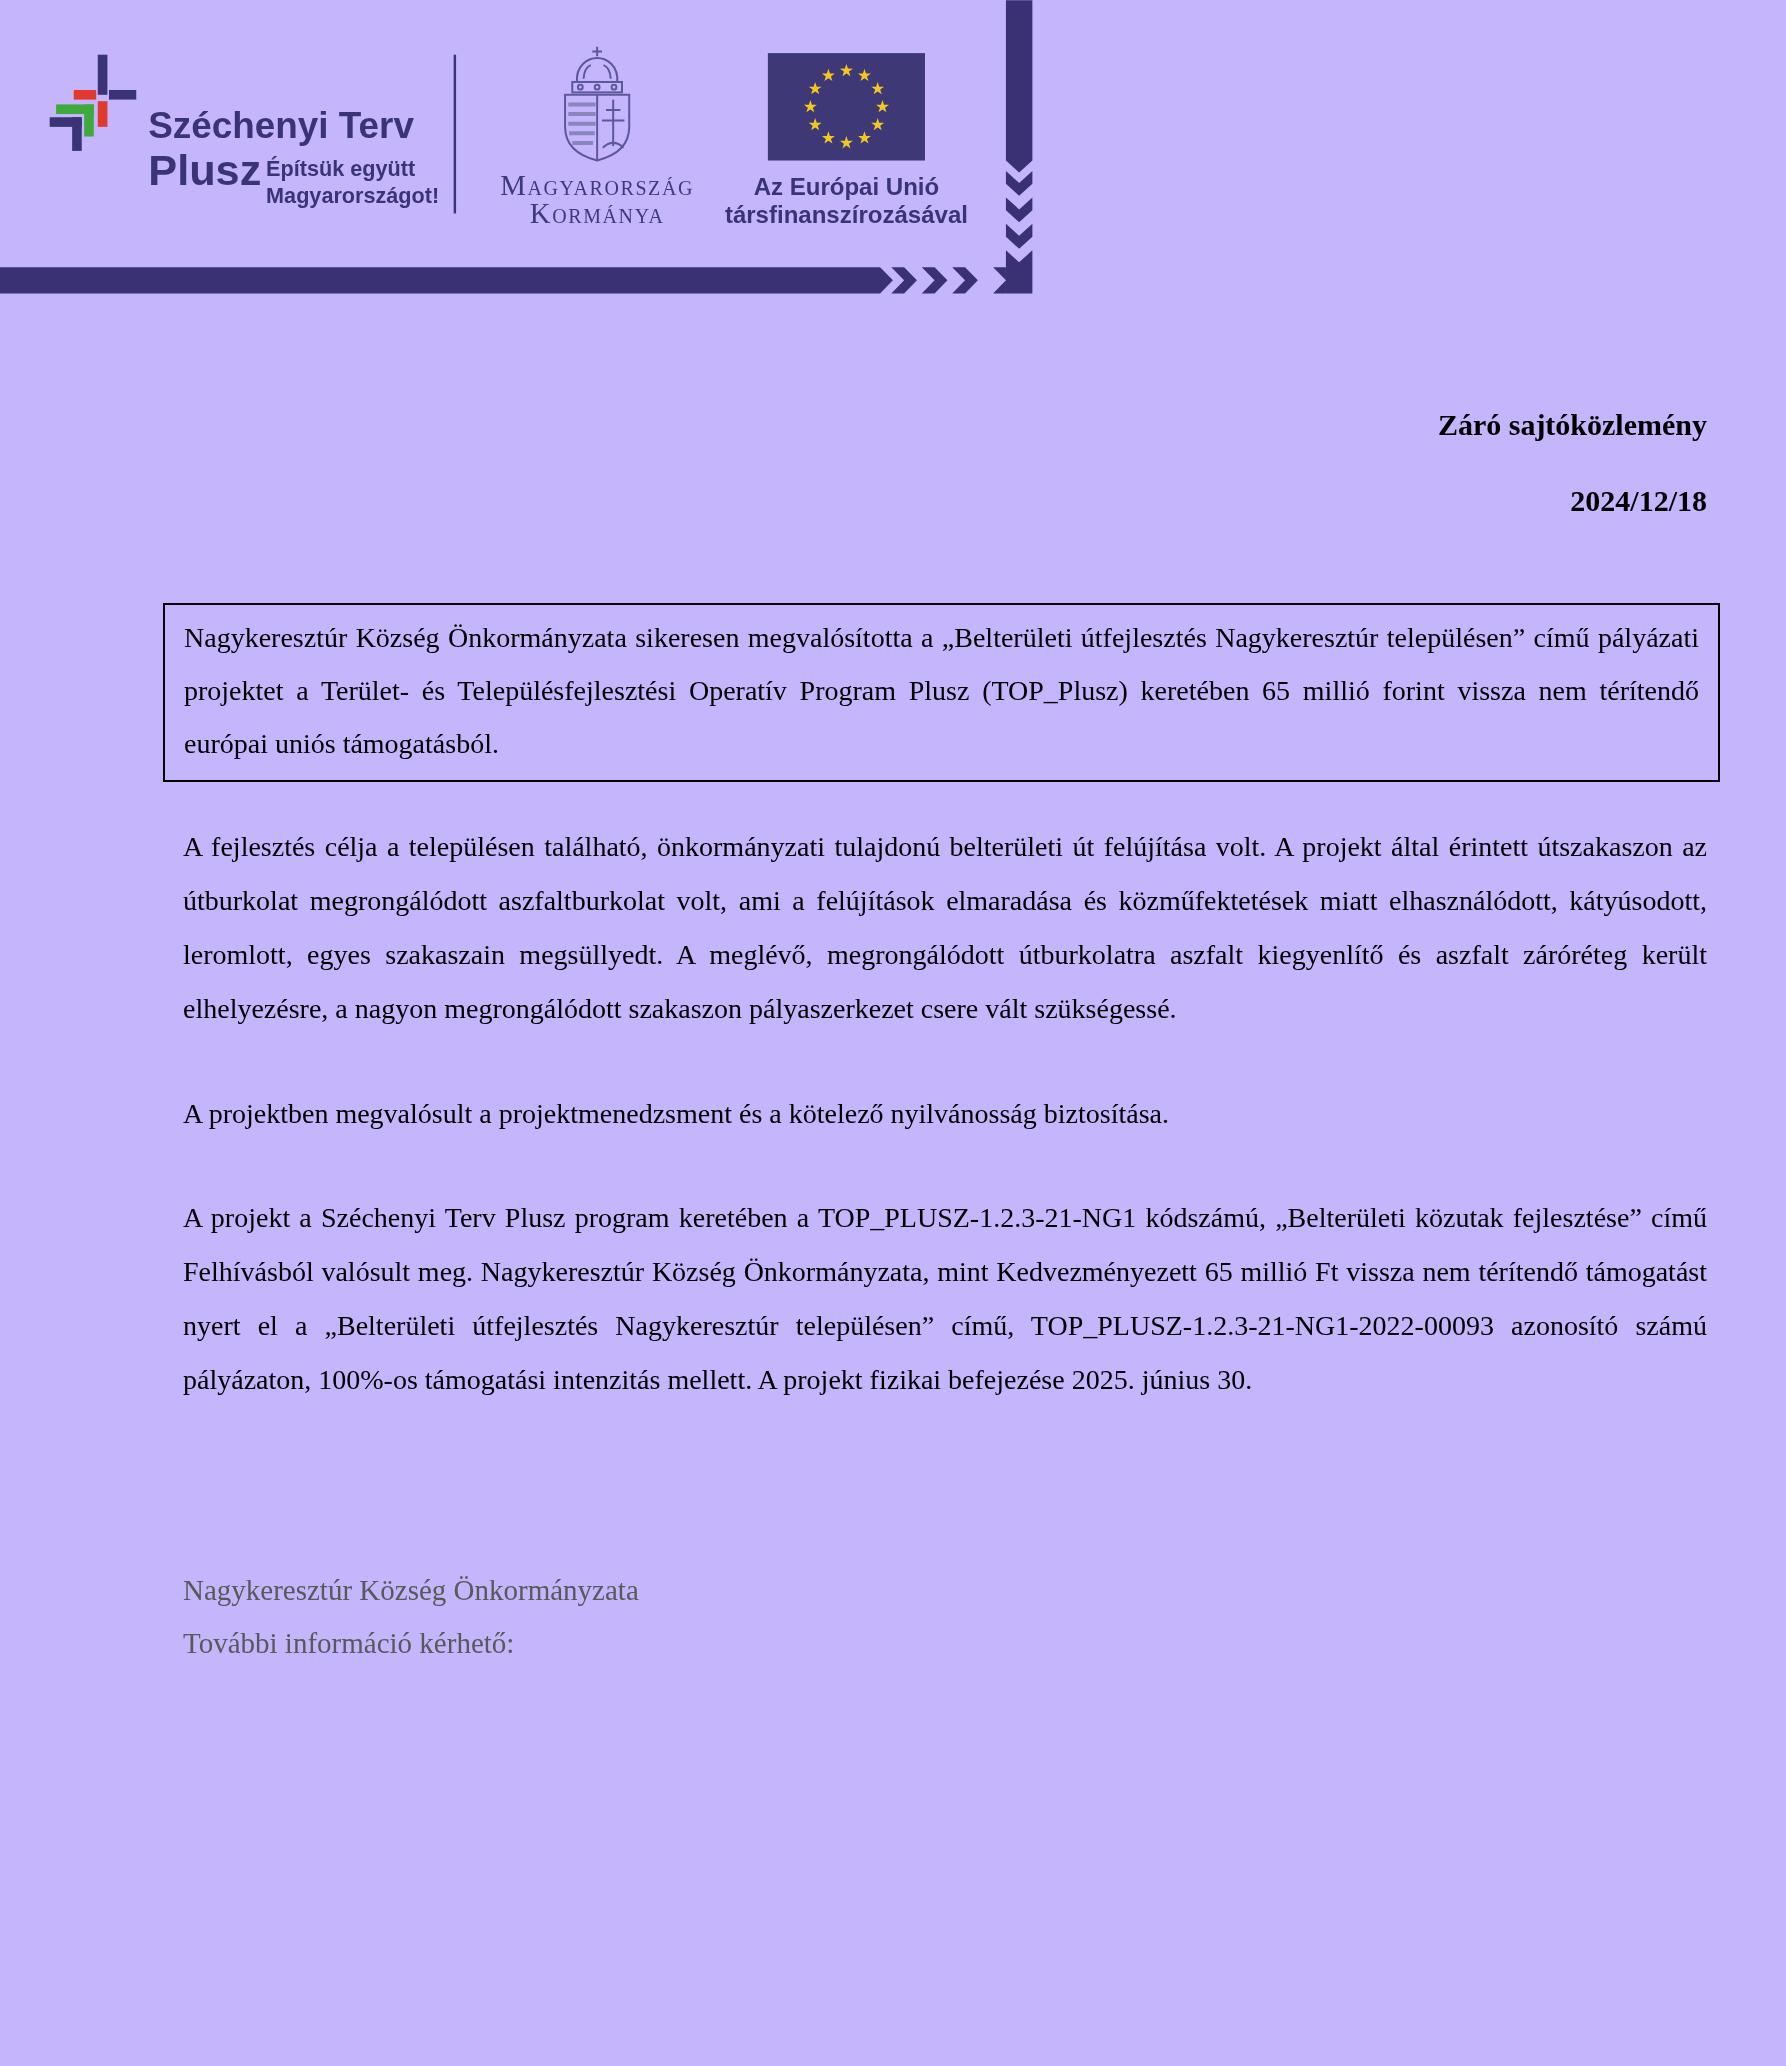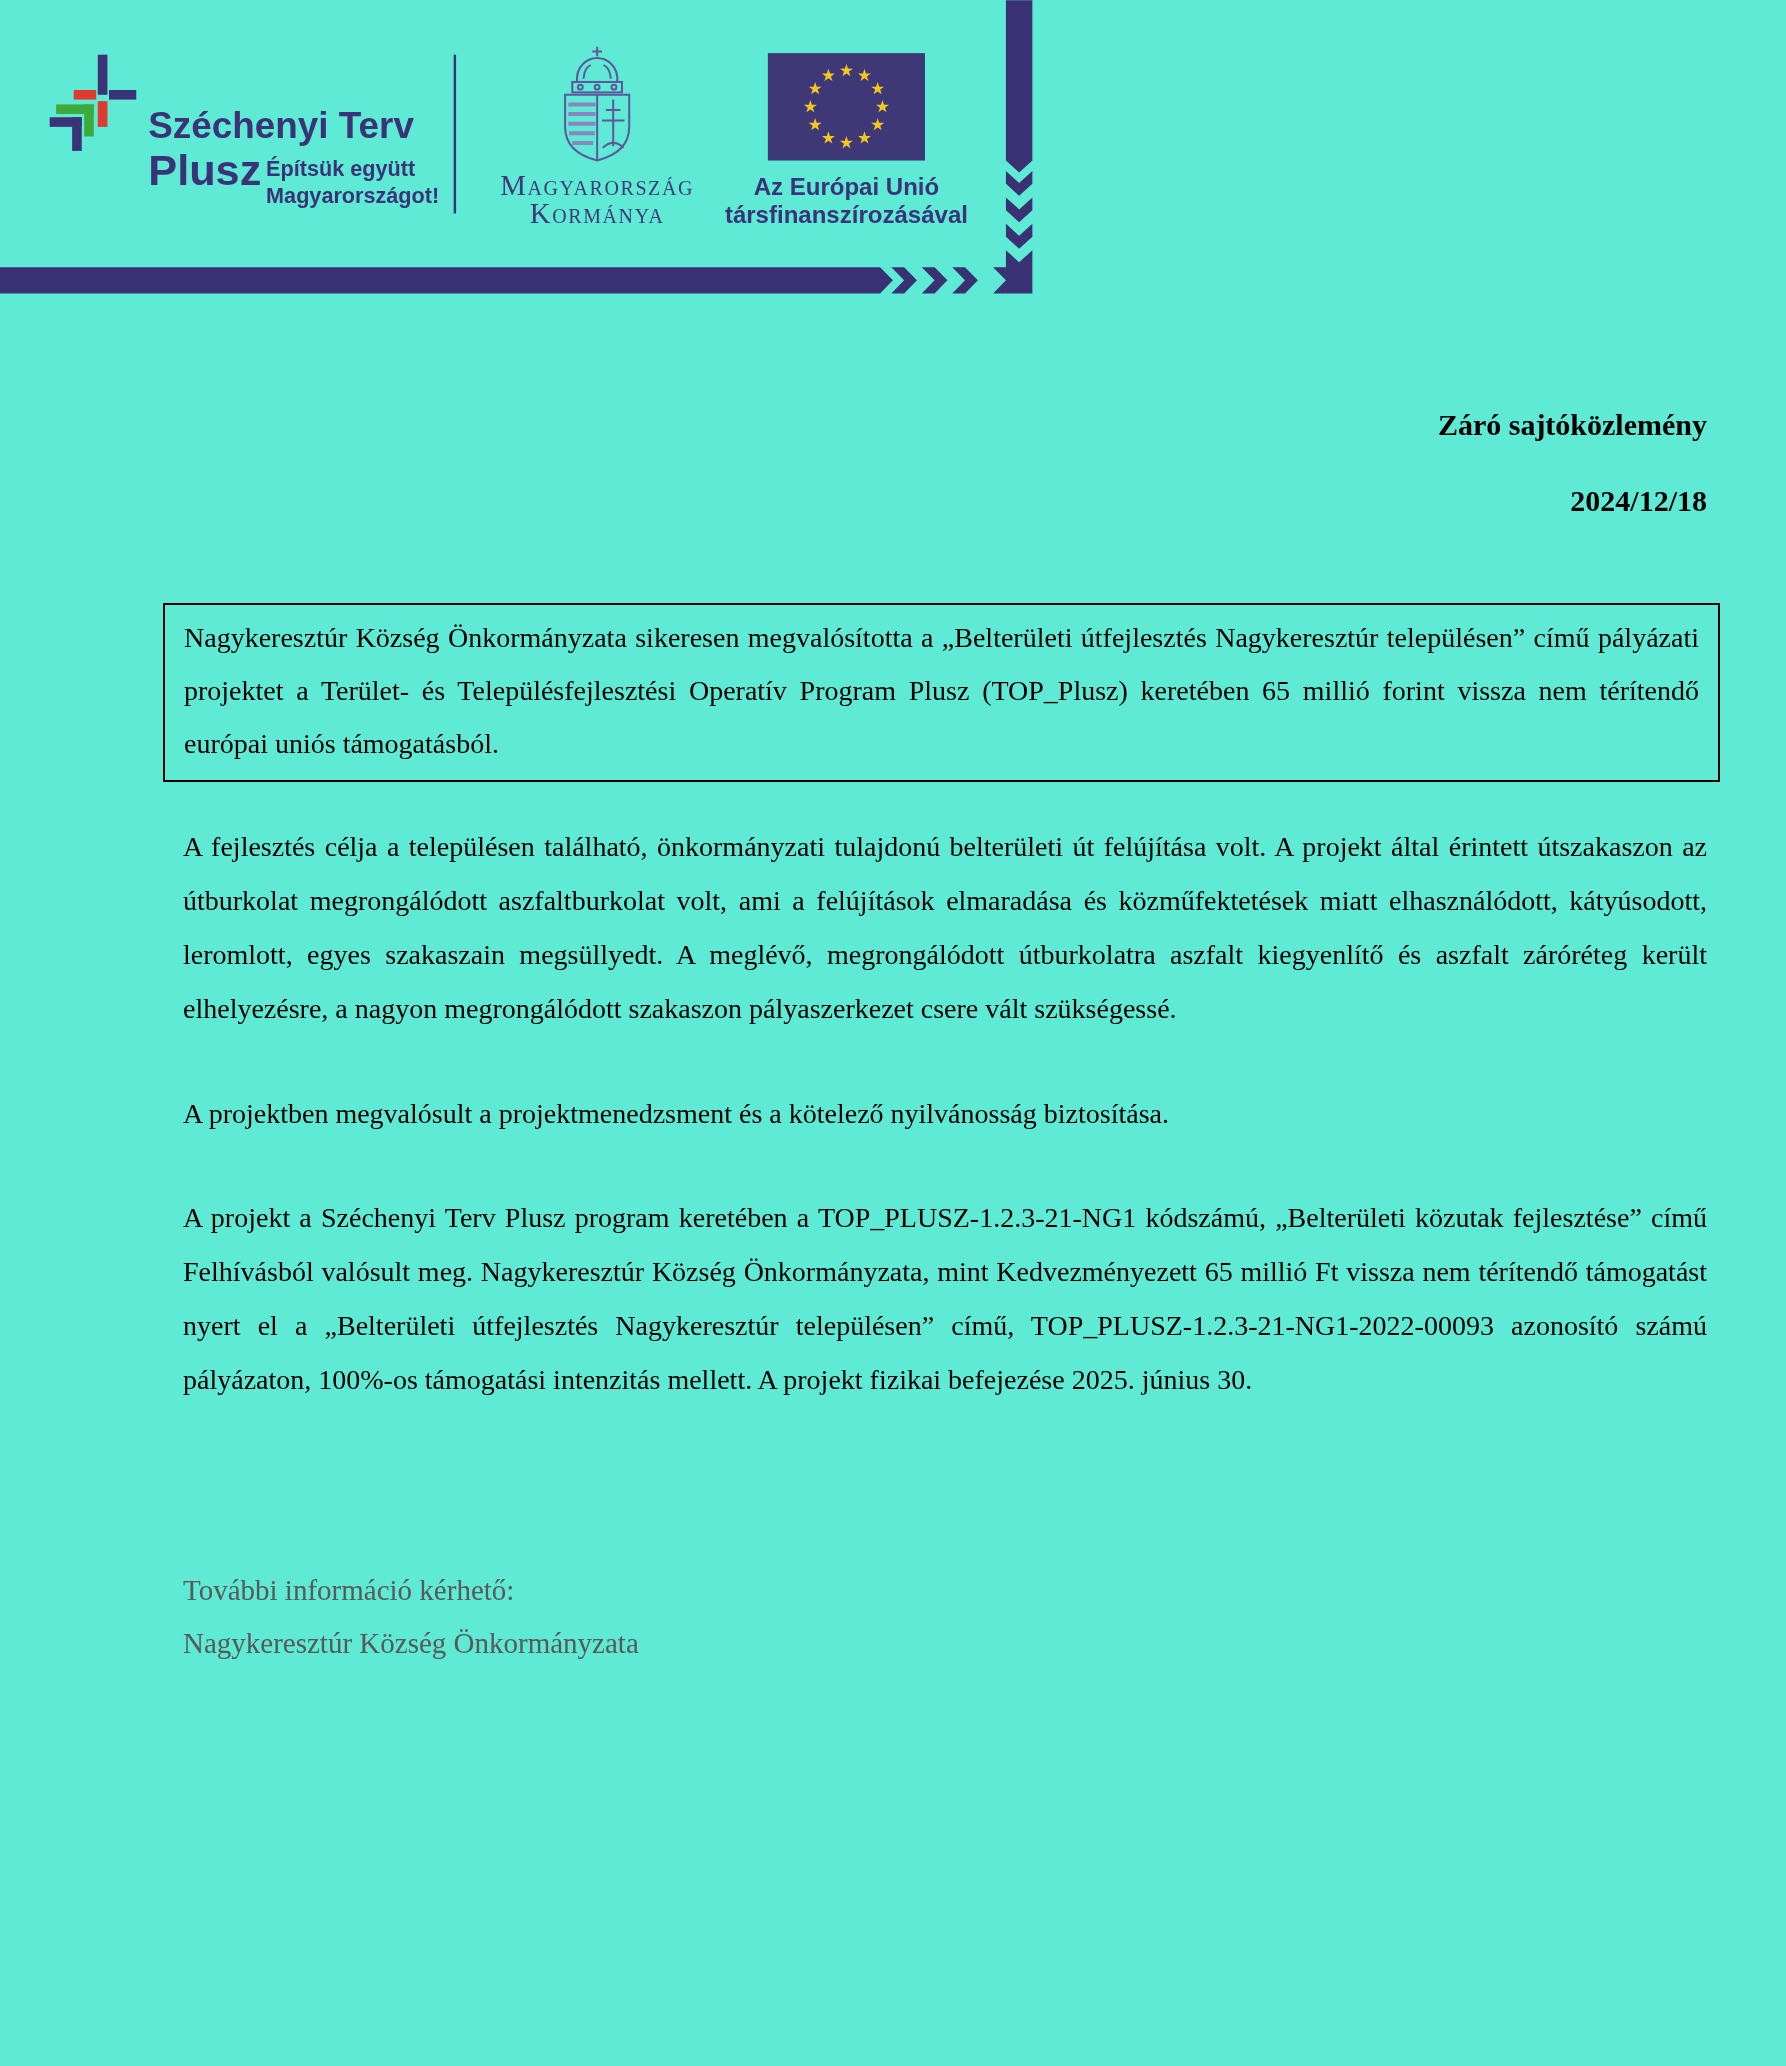--- a/index.html
+++ b/index.html
@@ -1,17 +1,17 @@
 <!DOCTYPE html>
 <html style="font-size:13px"><head>
 <meta charset="utf-8">
 <style>
   html,body { margin:0; padding:0; background:#ffffff; }
   .page {
-    position:relative; width:1786px; height:2066px; background:#5eead4;
+    position:relative; width:1786px; height:2066px; background:#c4b5fd;
     font-family:"Liberation Serif","DejaVu Serif",serif; color:#000;
     overflow:hidden;
   }
   .header-art { position:absolute; top:0; left:0; width:1042px; height:297px; }
   .content { position:absolute; left:183px; top:0; width:1524px; }
   .doc-title   { margin:398px 0 0 0; font-size:30px; font-weight:bold; text-align:right; line-height:54px; }
   .doc-subtitle{ margin:23px 0 0 0;  font-size:29px; font-weight:normal; text-align:center; line-height:54px; }
   .doc-date    { margin:21.6px 0 0 0;  font-size:30px; font-weight:bold; text-align:right; line-height:54px; }
   .lead-box {
     margin:75px -13px 0 -20px; border:2.4px solid #000;
@@ -117,19 +117,19 @@
     <div class="doc-title">Záró sajtóközlemény</div>
     <div class="doc-date">2024/12/18</div>
 
     <div class="lead-box">Nagykeresztúr Község Önkormányzata sikeresen megvalósította a „Belterületi útfejlesztés Nagykeresztúr településen” című pályázati projektet a Terület- és Településfejlesztési Operatív Program Plusz (TOP_Plusz) keretében 65 millió forint vissza nem térítendő európai uniós támogatásból.</div>
 
     <p class="para p1">A fejlesztés célja a településen található, önkormányzati tulajdonú belterületi út felújítása volt. A projekt által érintett útszakaszon az útburkolat megrongálódott aszfaltburkolat volt, ami a felújítások elmaradása és közműfektetések miatt elhasználódott, kátyúsodott, leromlott, egyes szakaszain megsüllyedt. A meglévő, megrongálódott útburkolatra aszfalt kiegyenlítő és aszfalt záróréteg került elhelyezésre, a nagyon megrongálódott szakaszon pályaszerkezet csere vált szükségessé.</p>
     <p class="para p2">A projektben megvalósult a projektmenedzsment és a kötelező nyilvánosság biztosítása.</p>
     <p class="para p3">A projekt a Széchenyi Terv Plusz program keretében a TOP_PLUSZ-1.2.3-21-NG1 kódszámú, „Belterületi közutak fejlesztése” című Felhívásból valósult meg. Nagykeresztúr Község Önkormányzata, mint Kedvezményezett 65 millió Ft vissza nem térítendő támogatást nyert el a „Belterületi útfejlesztés Nagykeresztúr településen” című, TOP_PLUSZ-1.2.3-21-NG1-2022-00093 azonosító számú pályázaton, 100%-os támogatási intenzitás mellett. A projekt fizikai befejezése 2025. június 30.</p>
 
     <div class="contact">
+      <div>Nagykeresztúr Község Önkormányzata</div>
       <div>További információ kérhető:</div>
-      <div>Nagykeresztúr Község Önkormányzata</div>
     </div>
   </div>
 
 </div>
 
 
 </body></html>

